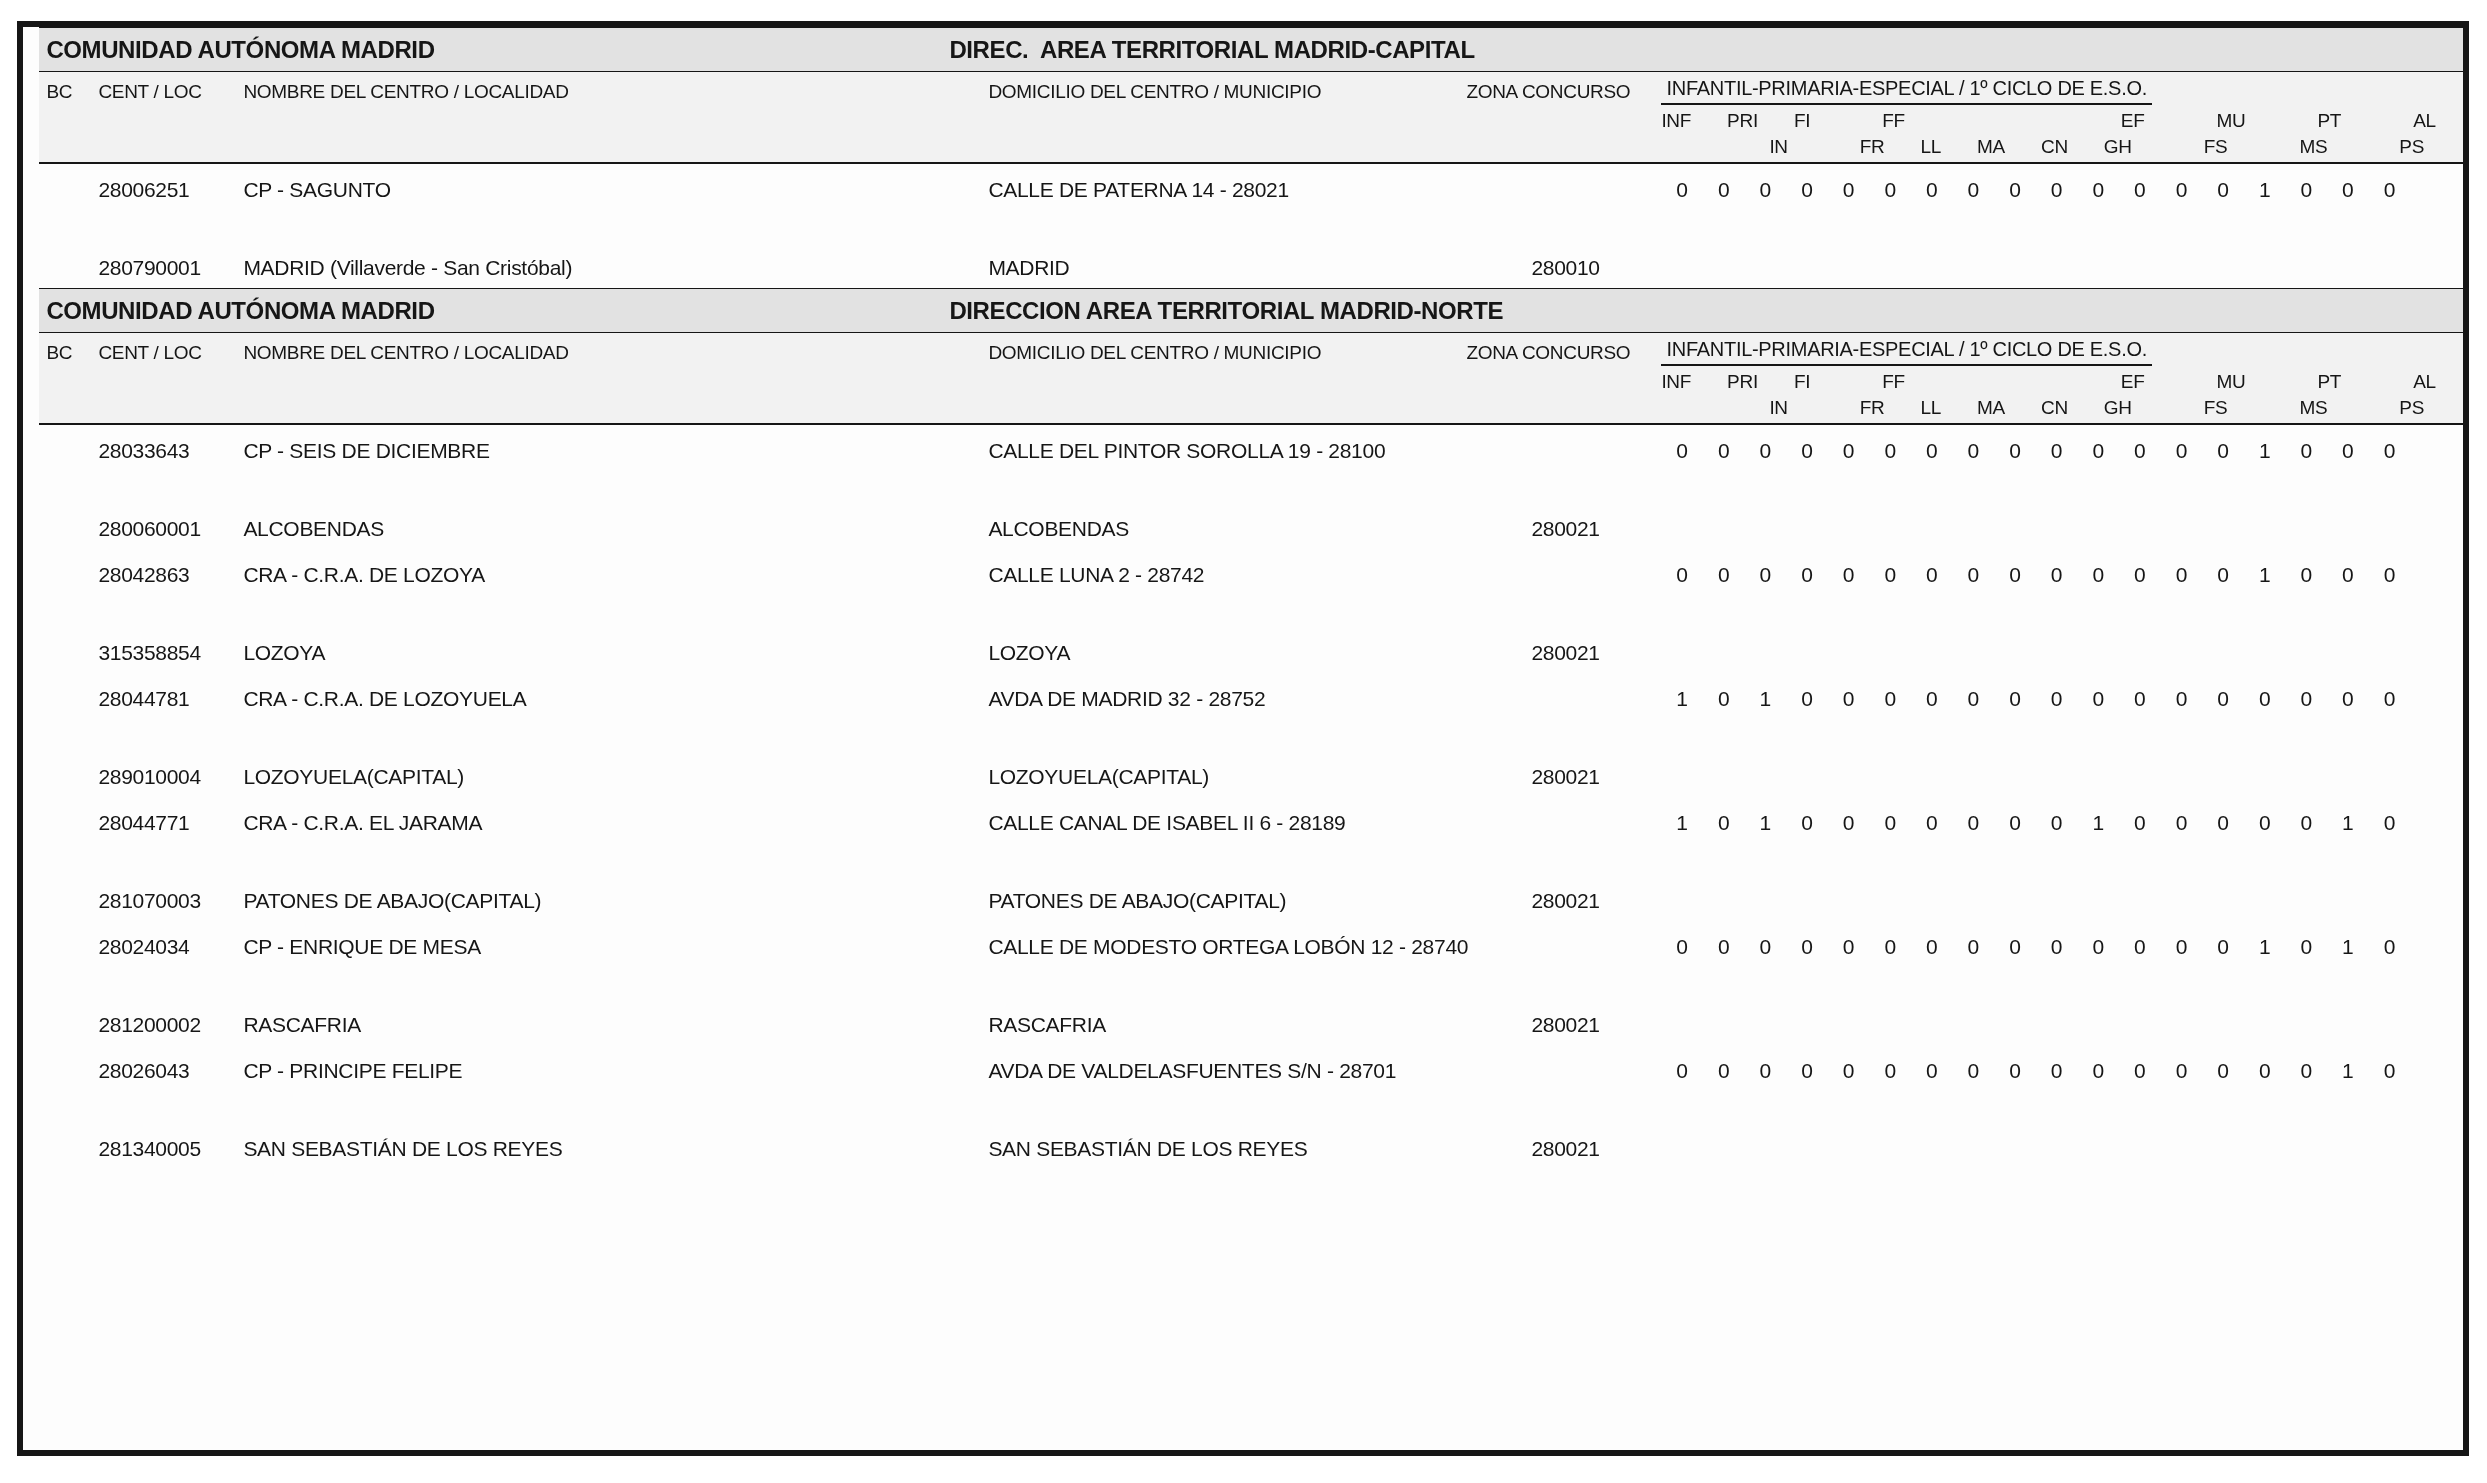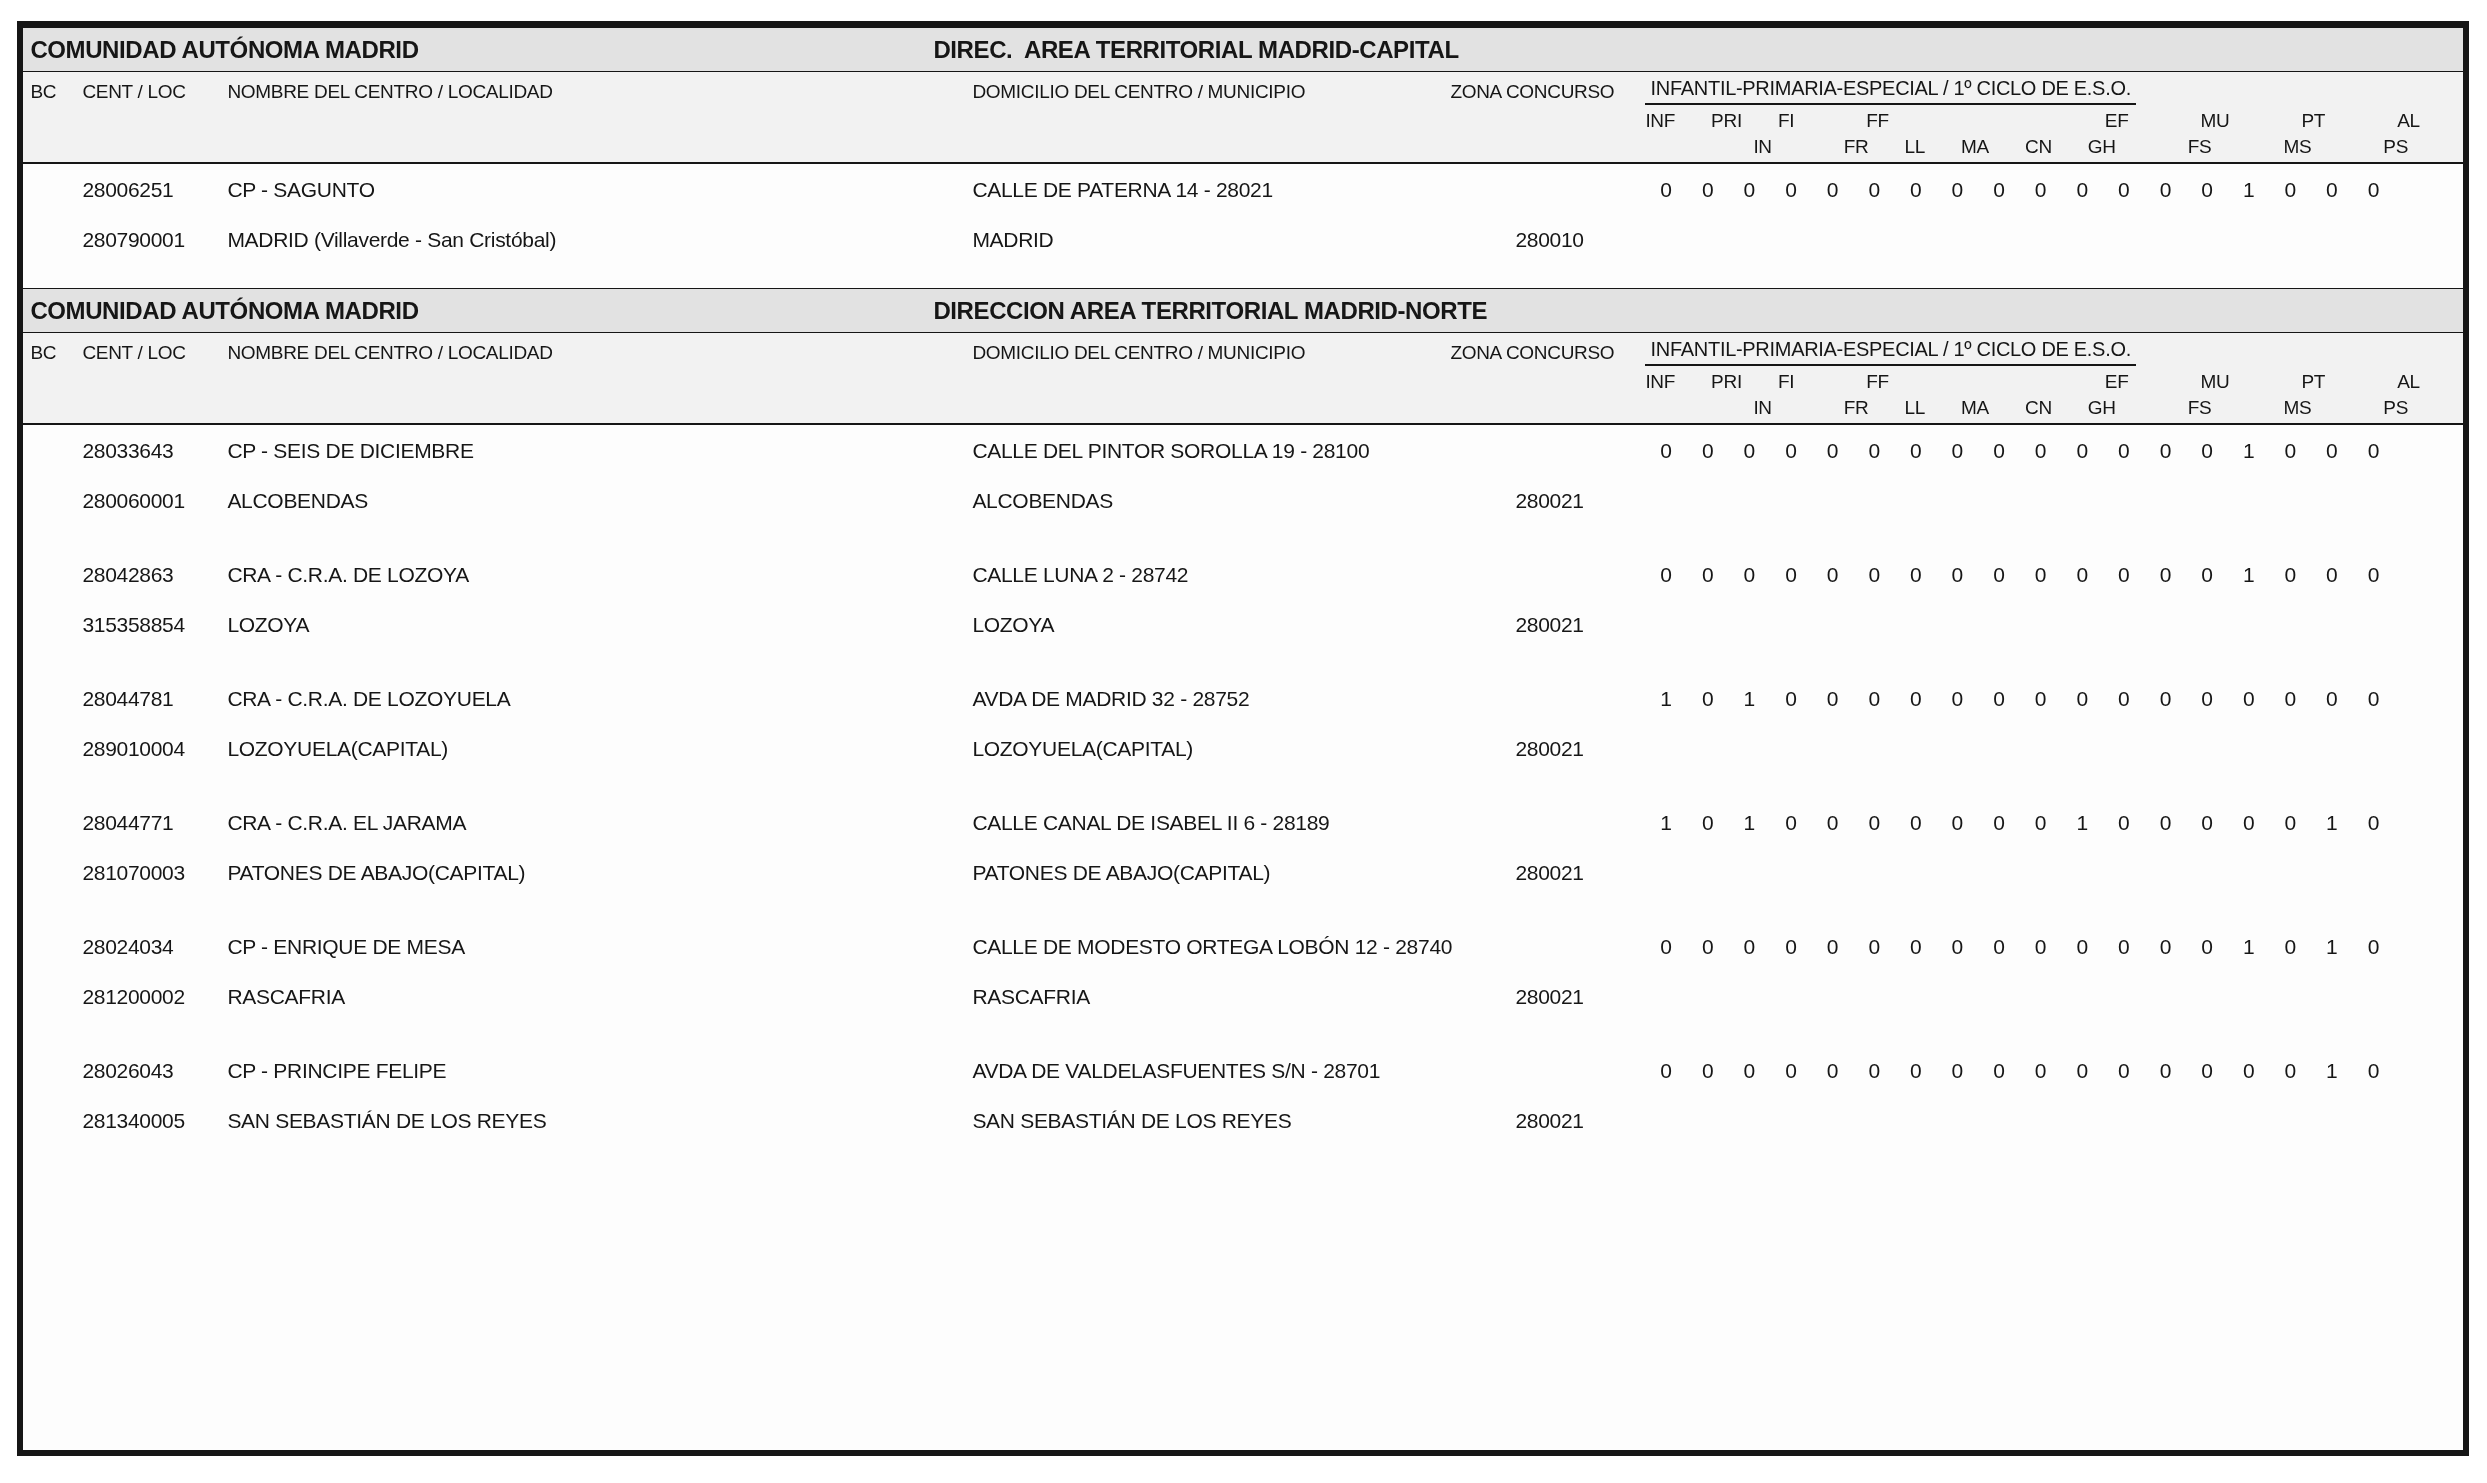--- a/index.html
+++ b/index.html
@@ -8,20 +8,21 @@
     width:2487px; height:1483px; position:relative;
     font-family:"Liberation Sans", sans-serif;
     color:#161616;
   }
   .frame {
     position:absolute; left:17.4px; top:21px;
     width:2452px; height:1435px;
     border:6px solid #161616;
     background:#fdfdfd;
     overflow:hidden;
+    padding-left:16px;
   }
   
   .band {
     position:relative; height:45px;
     background:var(--band_bg, #e2e2e2);
     border-top:1.7px solid #161616;
     border-bottom:1.7px solid #161616;
   }
   .band-left, .band-right {
     position:absolute; top:50%; transform:translateY(-50%);
@@ -49,21 +50,21 @@
   }
   .subrow { position:absolute; left:1622px; width:749px; display:flex;gap:36px; }
   .subrow.r1 { top:38px; }
   .subrow.r2 { top:64px; }
   .subrow span { flex:1 1 0; text-align:center; font-size:19px; letter-spacing:-0.3px; }
   
   .databody { position:relative; background:#fdfdfd; }
   .entry { position:relative; height:124px; }
   .l1, .l2 { position:absolute; left:0; right:0; height:28px; }
   .l1 { top:14px; }
-  .l2 { top:64px;text-decoration:underline; }
+  .l2 { top:92px;text-decoration:underline; }
   .f { position:absolute; font-size:21px; letter-spacing:-0.3px; white-space:nowrap; }
   .f-code { left:59px; }
   .f-name { left:204px; }
   .f-addr { left:949px; }
   .f-zone { left:1492px; }
   .nums { position:absolute; left:1622px; width:749px; display:flex; }
   .nums span { flex:1 1 0; text-align:center; font-size:21px; }
 </style>
 </head>
 <body>

